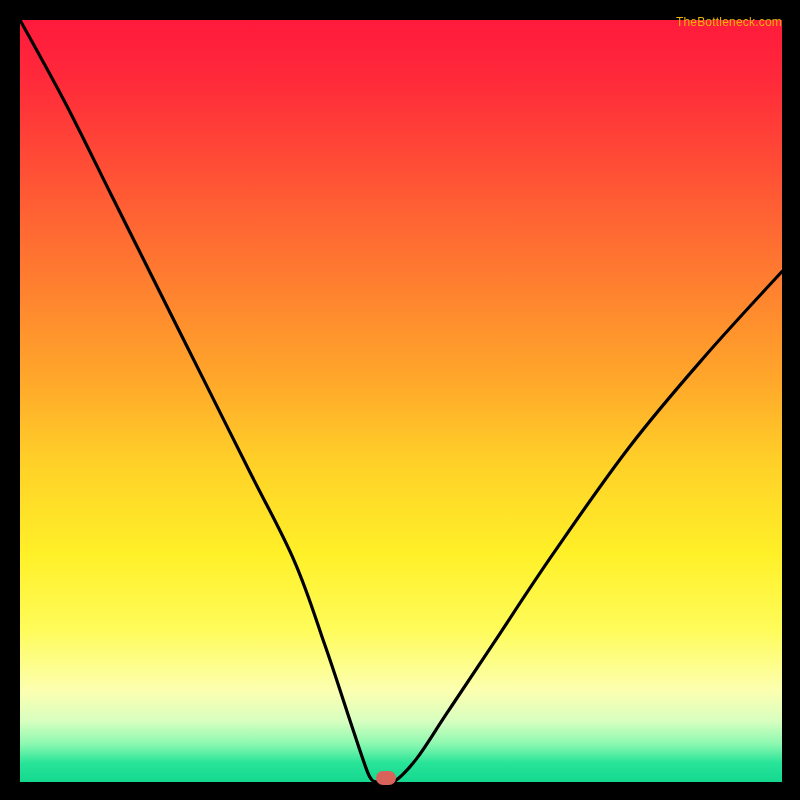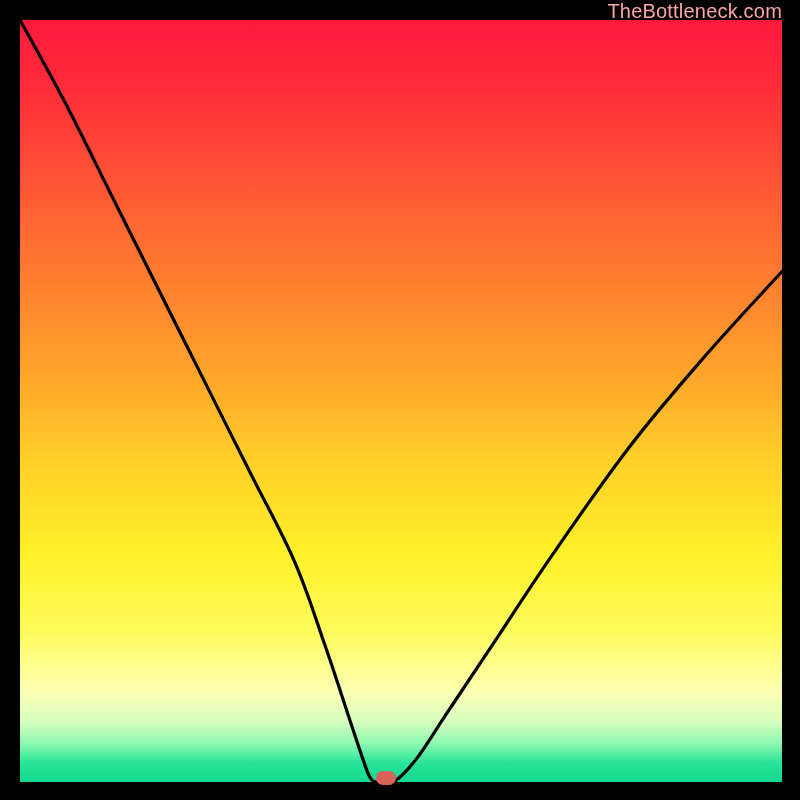--- a/index.html
+++ b/index.html
@@ -50,24 +50,24 @@
   .marker {
     position: absolute;
     width: 20px;
     height: 14px;
     background: #d9635a;
     border-radius: 7px;
     transform: translate(-50%, -50%);
   }
   .watermark {
     position: absolute;
-    top: 0px;
+    top: 15px;
     right: 18px;
-    color: #fca5a5;
-    font-size: 20px;
+    color: #eab308;
+    font-size: 12px;
     letter-spacing: 0.2px;
   }
 </style>
 </head>
 <body>
 
 <div class="frame">
 
   <div class="plot-area">
 

